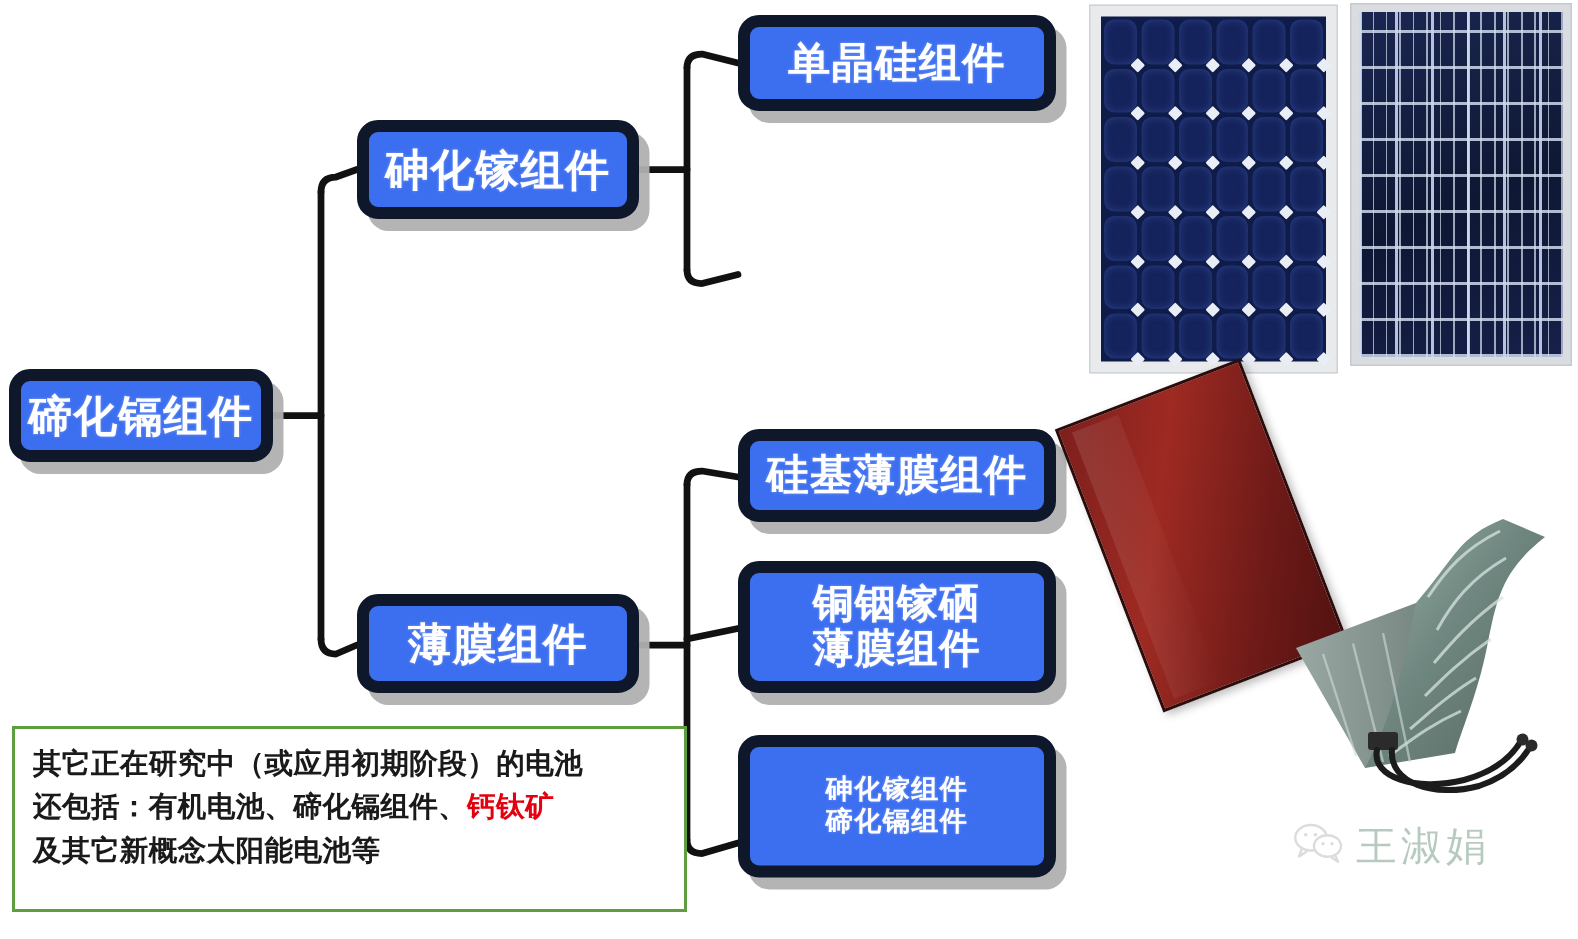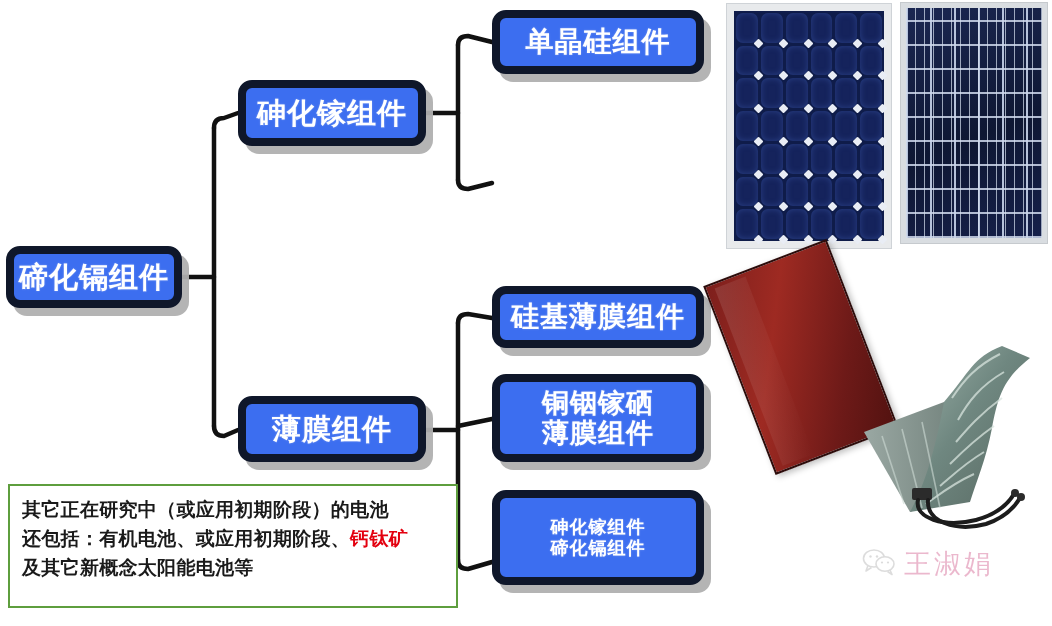--- a/index.html
+++ b/index.html
@@ -143,21 +143,21 @@
     <span class="ln">薄膜组件</span>
   </div>
 
   <div class="node" id="n-gaas">
     <span class="ln">砷化镓组件</span>
     <span class="ln">碲化镉组件</span>
   </div>
 
   <div id="note">
     <div>其它正在研究中（或应用初期阶段）的电池</div>
-    <div><span>还包括：有机电池、或应用初期阶段、</span><span class="hl">钙钛矿</span></div>
+    <div><span>还包括：有机电池、碲化镉组件、</span><span class="hl">钙钛矿</span></div>
     <div>及其它新概念太阳能电池等</div>
   </div>
 
   <div class="photo" id="ph-mono">
     <div class="glass">
       <div class="cell"></div>
         <div class="cell"></div>
         <div class="cell"></div>
         <div class="cell"></div>
         <div class="cell"></div>
@@ -257,16 +257,16 @@
         <ellipse cx="12" cy="11.5" rx="10.5" ry="8.5"></ellipse>
         <path d="M6 18.5 L4 24 L9.5 20.5" stroke-linejoin="round"></path>
         <circle cx="8.5" cy="9.5" r="1.2" fill="#8e8e8e" stroke="none"></circle>
         <circle cx="15" cy="9.5" r="1.2" fill="#8e8e8e" stroke="none"></circle>
         <ellipse cx="23" cy="17" rx="9" ry="7.2" fill="#ffffff"></ellipse>
         <path d="M28 23 L30 27.5 L25.5 24.5" stroke-linejoin="round"></path>
         <circle cx="20" cy="15.5" r="1.1" fill="#8e8e8e" stroke="none"></circle>
         <circle cx="26" cy="15.5" r="1.1" fill="#8e8e8e" stroke="none"></circle>
       </svg>
     </span>
-    <span style="font-size:27px;color:#be185d;letter-spacing:3px;font-weight:normal;">王淑娟</span>
+    <span style="font-size:27px;color:#14532d;letter-spacing:3px;font-weight:normal;">王淑娟</span>
   </div>
 
 </div>
 
 </body></html>

